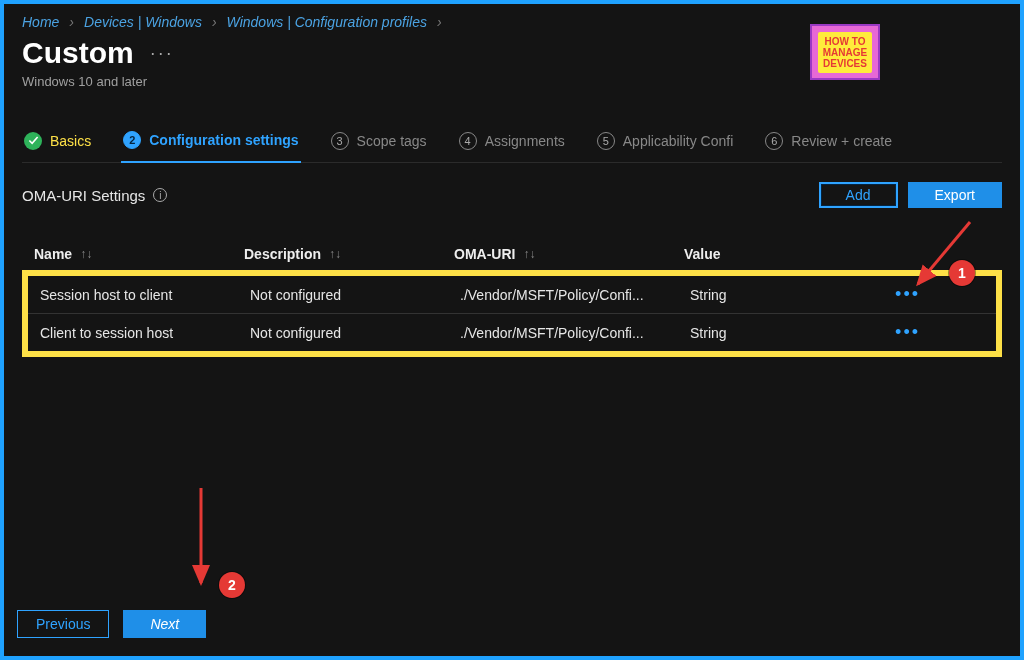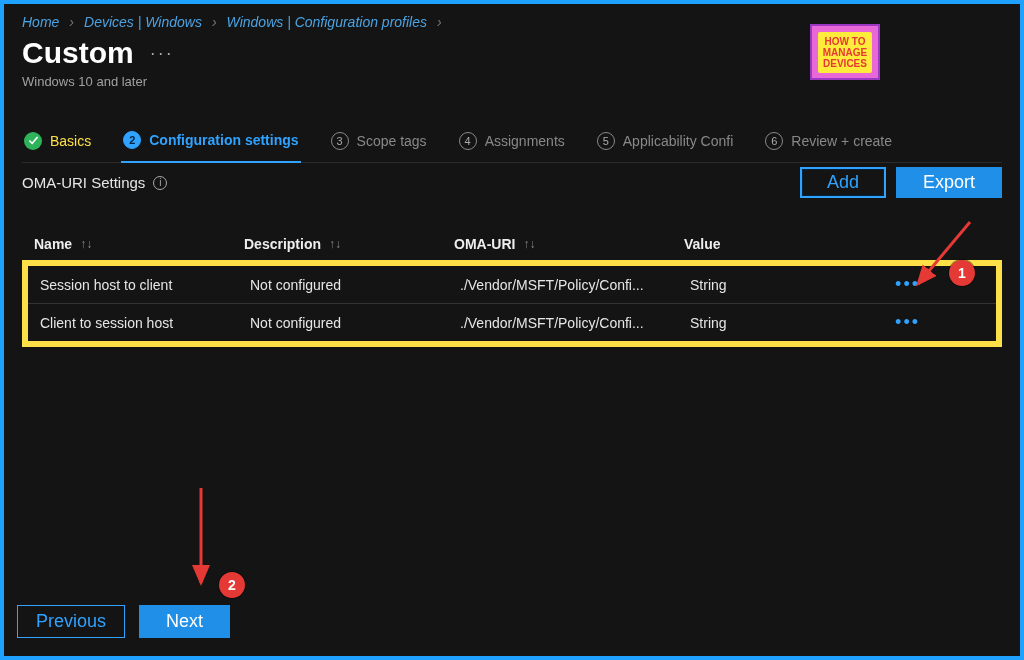--- a/index.html
+++ b/index.html
@@ -48,31 +48,31 @@
   }
   .tab .check {
     width: 18px; height: 18px; border-radius: 50%;
     background: #2eb35a; display: flex; align-items: center; justify-content: center;
   }
   .tab .check svg { width: 11px; height: 11px; }
   .tab.active { color: #2fa3ff; font-weight: 600; border-bottom: 2px solid #2fa3ff; margin-bottom: -1px; }
   .tab.active .num { background: #2fa3ff; border-color: #2fa3ff; color: #05233d; font-weight: 700; }
   .tab.done { color: #fde047; }
   
-  .section-row { display: flex; justify-content: space-between; margin-top: 4px; }
+  .section-row { display: flex; justify-content: space-between; margin-top: 19px; }
   .section-label { display: flex; align-items: center; gap: 8px; font-size: 15px; }
   .info-icon {
     width: 14px; height: 14px; border: 1px solid #aaa; border-radius: 50%;
     display: inline-flex; align-items: center; justify-content: center;
     font-size: 10px; color: #aaa;
   }
   .btn-row { display: flex; gap: 10px; }
   .btn {
     background: #1f8fe8; color: #fff; border: 1px solid #1f8fe8;
-    padding: 4px 26px; font-size: 18px; cursor: pointer;
+    padding: 4px 26px; font-size: 14px; cursor: pointer;
   }
   .btn.outline {
     background: transparent; color: #2fa3ff; border: 2px solid #2fa3ff;
     padding: 3px 25px; box-shadow: inset 0 0 0 1px #05233d;
   }
   
   .table-wrap { margin-top: 22px; }
   .thead, .trow {
     display: grid;
     grid-template-columns: 210px 210px 230px 150px 80px;
@@ -83,21 +83,21 @@
   .th { display: flex; align-items: center; gap: 8px; }
   .sort-icon { font-size: 12px; color: #888; }
   .tbody { border: 6px solid #fde047; border-radius: 0; }
   .trow { border-top: 1px solid #333; font-size: 14px; }
   .trow:first-child { border-top: none; }
   .cell-trunc { white-space: nowrap; overflow: hidden; text-overflow: ellipsis; }
   .row-actions { color: #2fa3ff; font-size: 18px; letter-spacing: 2px; text-align: right; cursor: pointer; }
   
   .footer-btns { position: absolute; bottom: 18px; left: 13px; display: flex; gap: 14px; }
   .btn.prev { background: transparent; color: #2fa3ff; border: 1px solid #2fa3ff; padding: 5px 18px; }
-  .btn.next { padding: 5px 26px; }
+  .btn.next { padding: 5px 26px; font-style: italic; }
   
   .callout {
     position: absolute; width: 26px; height: 26px; border-radius: 50%;
     background: #e53935; color: #fff; font-weight: 700;
     display: flex; align-items: center; justify-content: center; font-size: 14px;
     box-shadow: 0 0 0 1px rgba(0,0,0,.4);
   }
   .arrow { position: absolute; }
   .arrow svg { overflow: visible; }
 </style>

